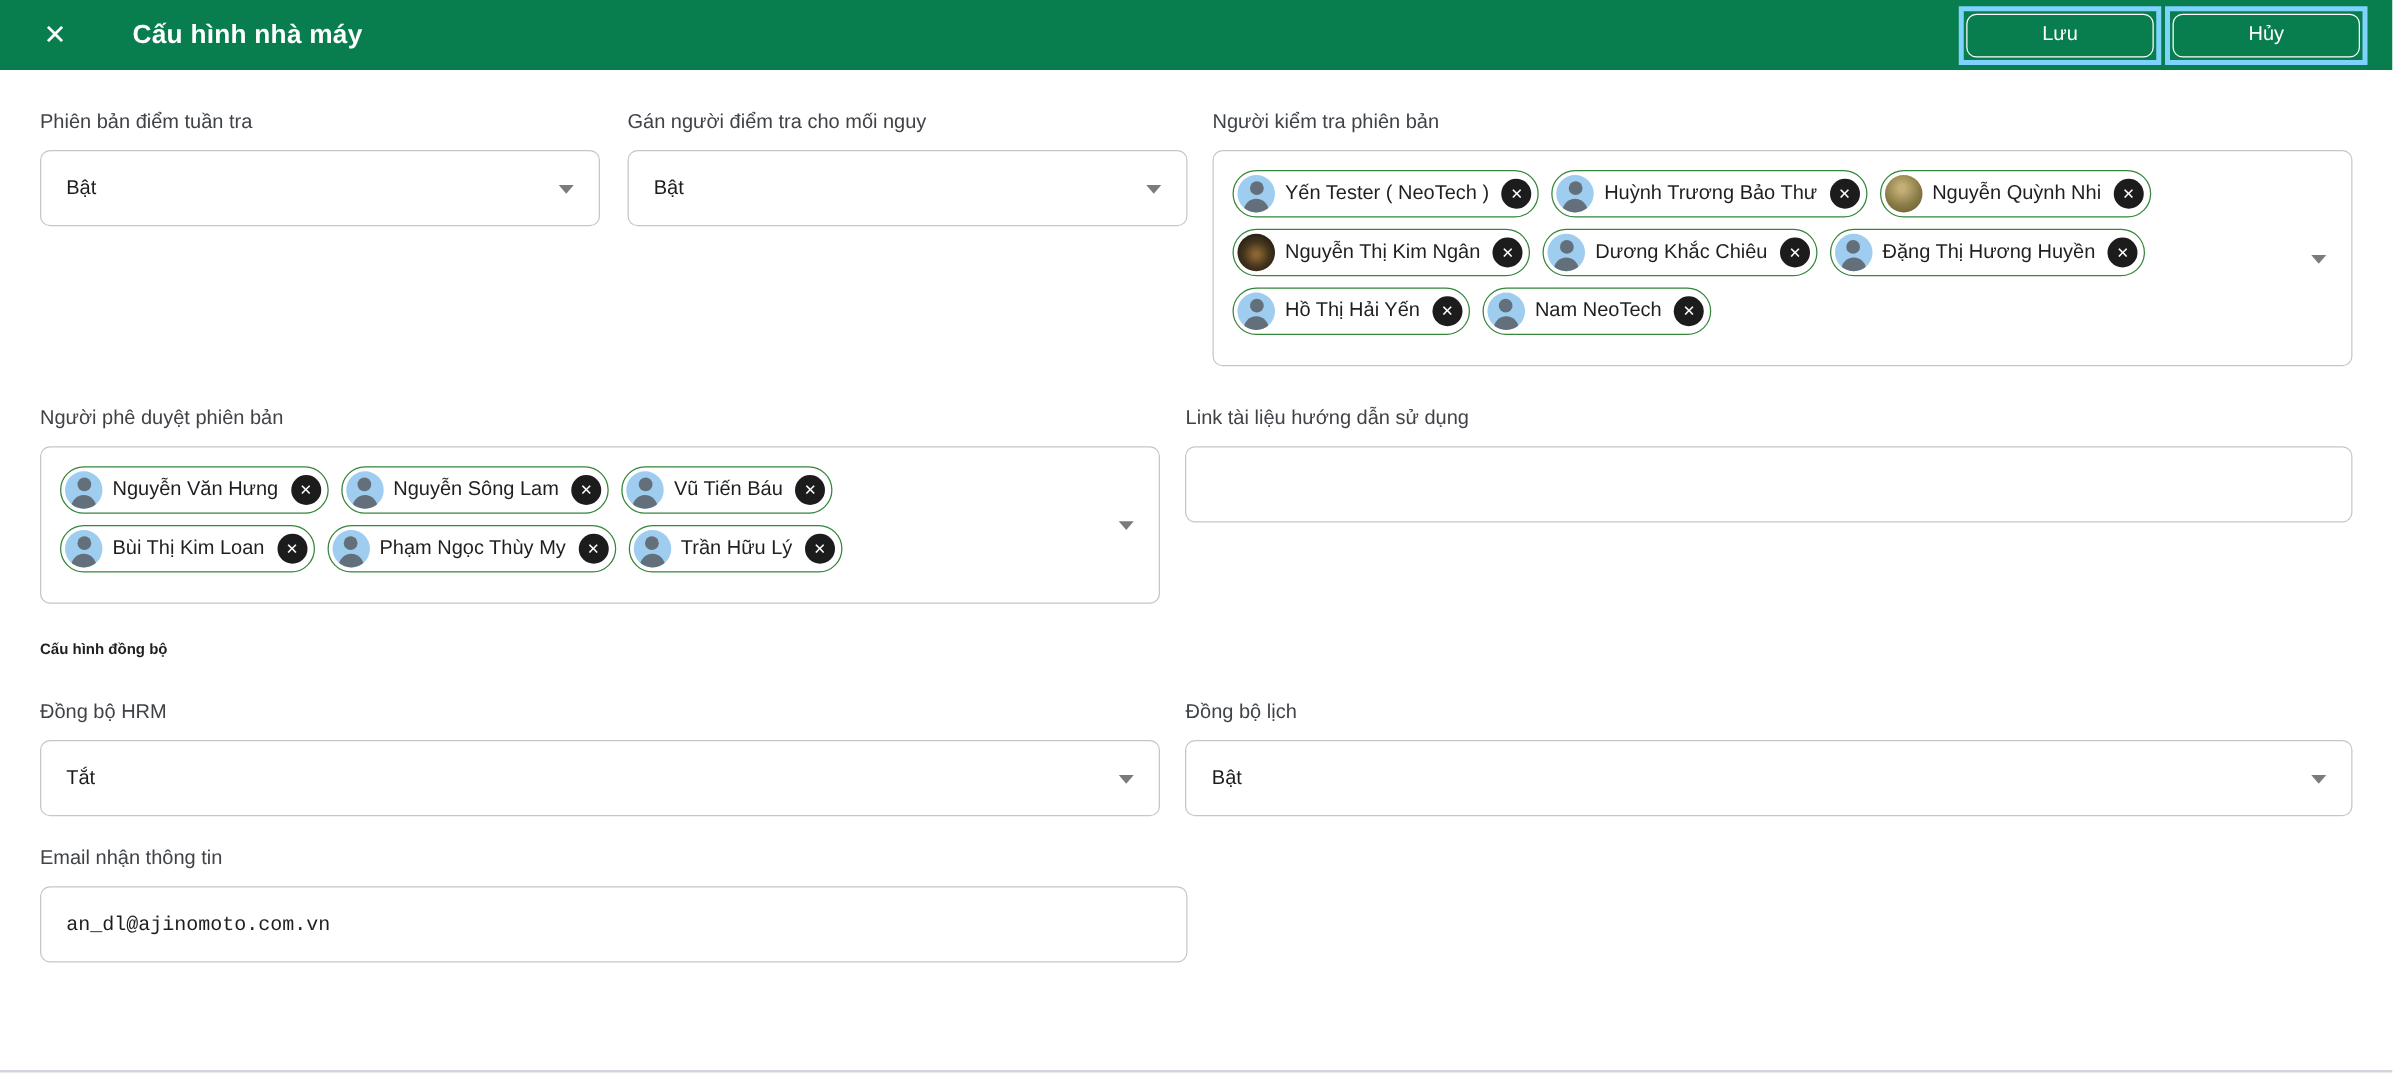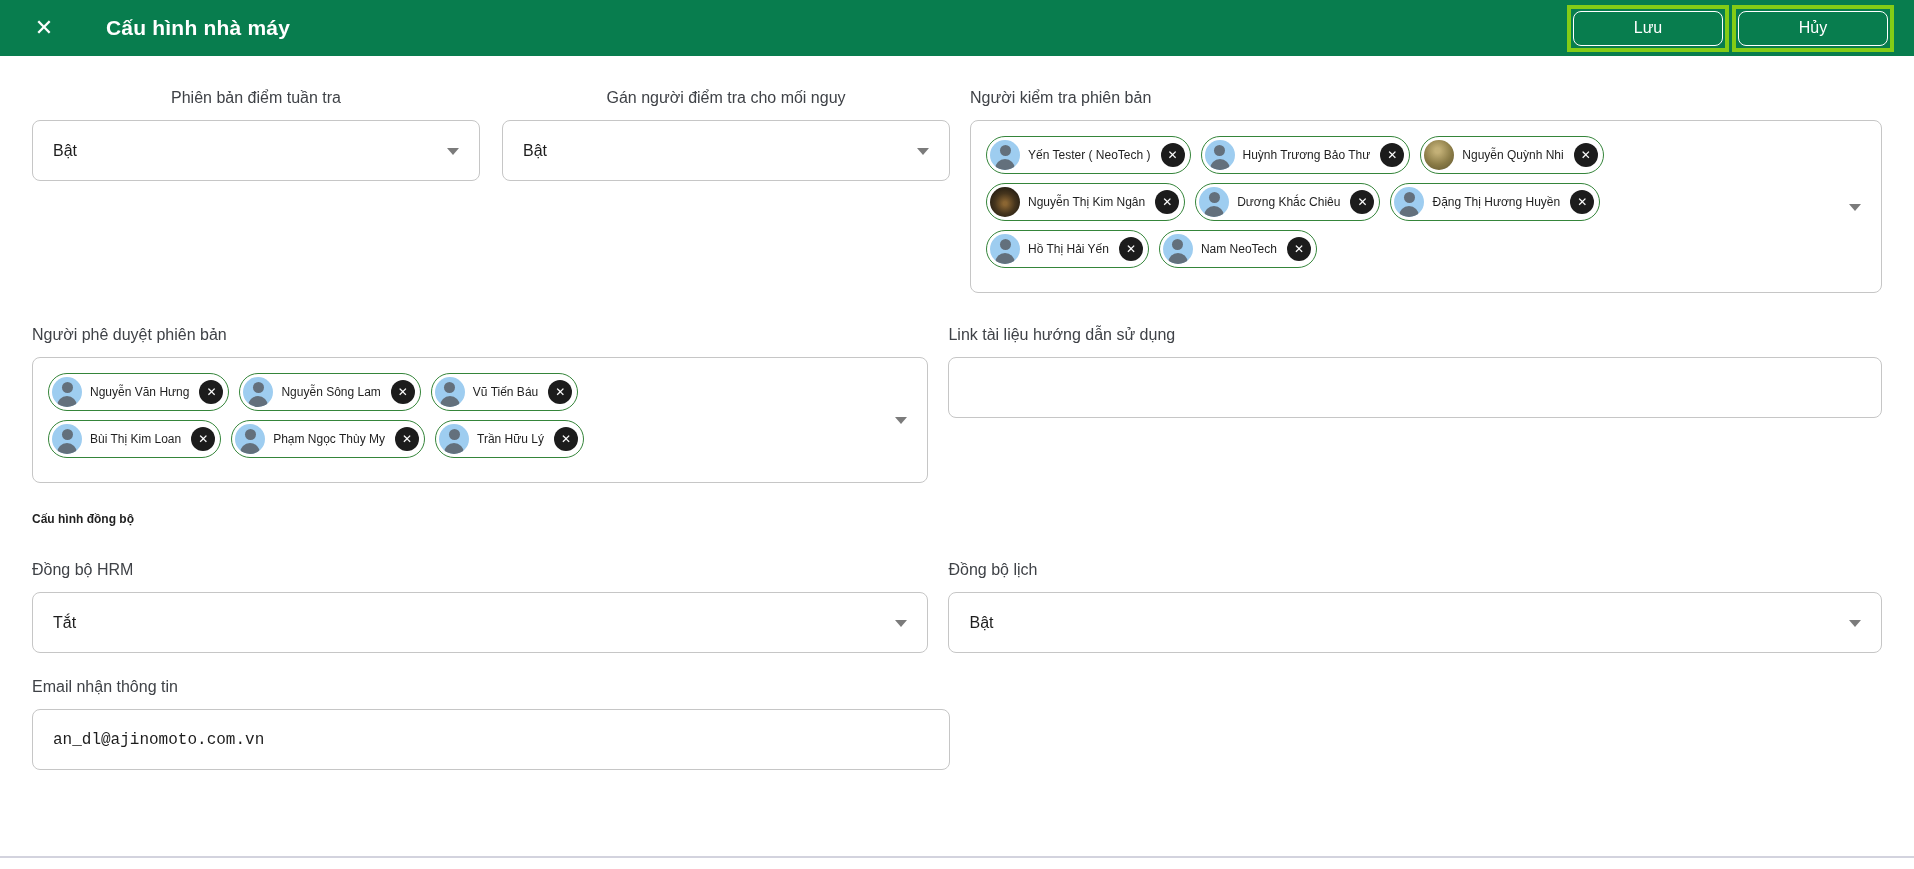--- a/index.html
+++ b/index.html
@@ -14,35 +14,35 @@
   }
   .close-btn {
     width:28px; height:28px; color:#fff; font-size:22px; line-height:28px;
     text-align:center; cursor:pointer; background:none; border:none; font-weight:400;
   }
   .header-title {
     color:#fff; font-size:21px; font-weight:700; margin-left:48px; letter-spacing:.2px;
   }
   .header-spacer { flex:1; }
   .annot {
-    border:4px solid #84cc16; padding:2px; display:flex; align-items:center;
+    border:4px solid #7dd3fc; padding:2px; display:flex; align-items:center;
   }
   .annot + .annot { margin-left:3px; }
   .hdr-btn {
     width:150px; height:35px; background:transparent; border:1px solid #fff;
     border-radius:8px; color:#fff; font-size:16px; cursor:pointer;
     font-family:inherit;
   }
 
   
   .main { padding:32px 32px 0; }
   .row { display:flex; gap:20px; align-items:flex-start; }
   .col-left  { width:918px; }
   .col-right { width:956px; }
-  .half-pair { display:flex; gap:22px;text-align:center; }
+  .half-pair { display:flex; gap:22px; }
   .half { width:448px; }
   .row-b { margin-top:32px; }
   .section-heading { margin-top:29px; font-size:12px; font-weight:700; color:#1f1f1f; }
   .row-d { margin-top:34px; }
   .row-e { margin-top:24px; }
 
   .field-label {
     font-size:16px; color:#3f4247; margin-bottom:12px; line-height:20px;
   }
 
@@ -92,21 +92,21 @@
     background:radial-gradient(circle at 45% 35%, #c3b077 10%, #8a7b46 55%, #5f5630 100%);
   }
   .avatar-photo-dark {
     background:radial-gradient(circle at 50% 55%, #8a6532 8%, #463категория
     );
   }
   
   .avatar-photo-dark {
     background:radial-gradient(circle at 50% 55%, #8a6532 8%, #46351d 45%, #17140f 90%);
   }
-  .chip-name { font-size:12px; color:#1f1f1f; white-space:nowrap; padding-right:2px; }
+  .chip-name { font-size:16px; color:#1f1f1f; white-space:nowrap; padding-right:2px; }
   .chip-remove {
     width:24px; height:24px; border-radius:50%; background:#1c1c1c; color:#fff;
     font-size:12px; font-weight:700; display:flex; align-items:center;
     justify-content:center; cursor:pointer; flex:none;
   }
 
   .bottom-line {
     position:absolute; top:856px; left:0; width:100%;
     border-top:2px solid #d3d3de;
   }

